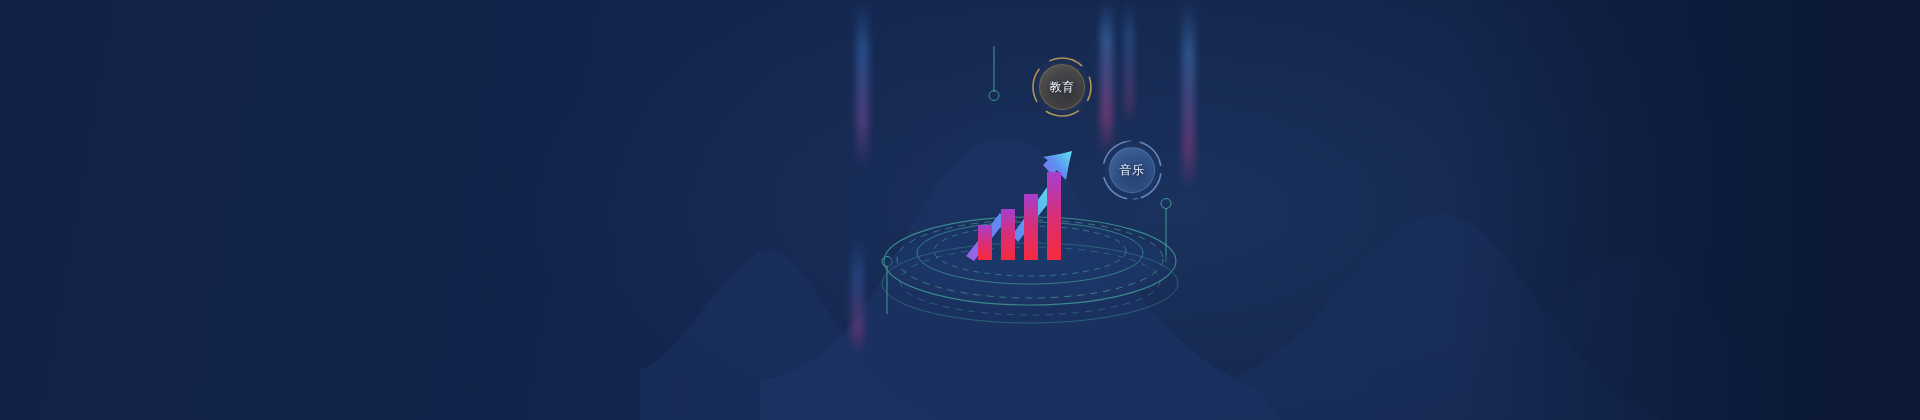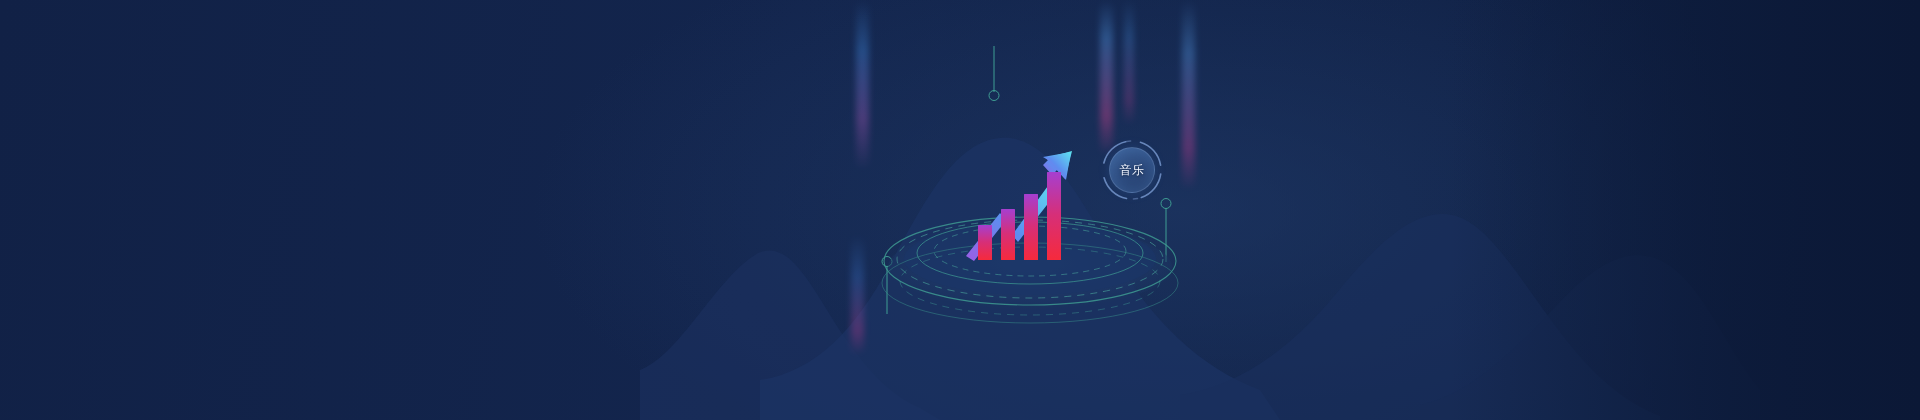--- a/index.html
+++ b/index.html
@@ -195,20 +195,27 @@
       </g>
 
       <rect x="18" y="95" width="14" height="35" rx="0.5" fill="url(#barGrad)"></rect>
       <rect x="41" y="79" width="14" height="51" rx="0.5" fill="url(#barGrad)"></rect>
       <rect x="64" y="64" width="14" height="66" rx="0.5" fill="url(#barGrad)"></rect>
       <rect x="87" y="42" width="14" height="88" rx="0.5" fill="url(#barGrad)"></rect>
     </svg>
   </div>
 
 
+  <div class="badge badge-edu" style="left:1030px; top:55px;">
+    <svg class="ring" width="64" height="64" viewBox="0 0 64 64">
+      <circle cx="32" cy="32" r="29" fill="none" stroke="#b99a57" stroke-width="1.6" stroke-dasharray="34 14" stroke-dashoffset="20" opacity="0.95" stroke-linecap="round"></circle>
+      <circle cx="32" cy="32" r="29" fill="none" stroke="#b99a57" stroke-width="1.6" stroke-dasharray="5 85" stroke-dashoffset="-56" opacity="0.6" stroke-linecap="round"></circle>
+    </svg>
+    <div class="core">教育</div>
+  </div>
 
   <div class="badge badge-music" style="left:1100px; top:138px;">
     <svg class="ring" width="64" height="64" viewBox="0 0 64 64">
       <circle cx="32" cy="32" r="29" fill="none" stroke="#7796cc" stroke-width="1.6" stroke-dasharray="32 15" stroke-dashoffset="-4" opacity="0.85" stroke-linecap="round"></circle>
       <circle cx="32" cy="32" r="29" fill="none" stroke="#7796cc" stroke-width="1.6" stroke-dasharray="4 87" stroke-dashoffset="-40" opacity="0.5" stroke-linecap="round"></circle>
     </svg>
     <div class="core">音乐</div>
   </div>
 
 </div>

